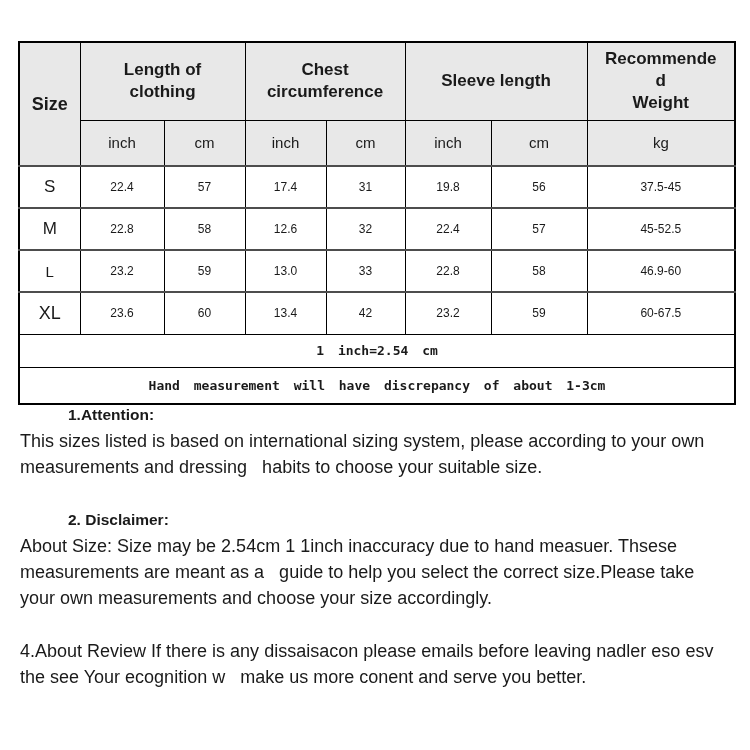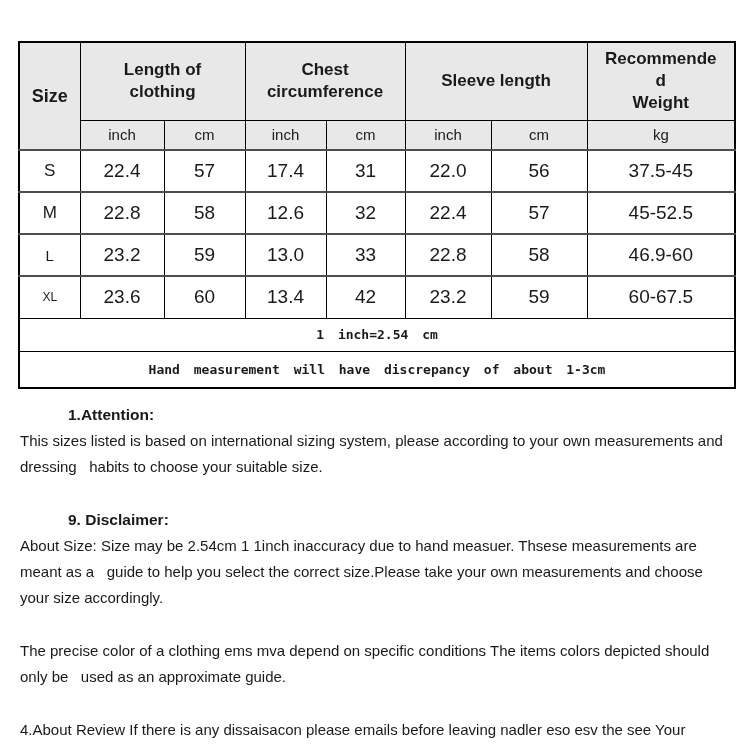--- a/index.html
+++ b/index.html
@@ -22,21 +22,21 @@
     table-layout: fixed;
     border: 2px solid #000;
   }
   table.size-chart td {
     border: 1px solid #000;
     text-align: center;
     vertical-align: middle;
     overflow: hidden;
   }
   tr.group-row { height: 78px; }
-  tr.unit-row { height: 30px; }
+  tr.unit-row { height: 46px; }
   tr.data-row { height: 42px; }
   tr.note-row-1 { height: 33px; }
   tr.note-row-2 { height: 37px; }
   td.group-cell, td.unit-cell, td.size-head-cell {
     background: #e8e8e8;
   }
   td.size-head-cell {
     font-weight: bold;
     font-size: 18px;
   }
@@ -44,21 +44,21 @@
     font-weight: bold;
     font-size: 17px;
     white-space: pre-line;
     line-height: 1.3;
   }
   td.unit-cell {
     font-size: 15px;
     font-weight: normal;
   }
   td.size-cell { font-size: 17px; }
-  td.val-cell { font-size: 19px; }
+  td.val-cell { font-size: 12px; }
   tr.data-row td { border-top-width: 2px; border-top-color: #4d4d4d; }
   td.note-cell {
     font-family: "DejaVu Sans Mono", monospace;
     font-weight: bold;
     font-size: 13px;
     word-spacing: 6px;
     border-top: 2px solid #4d4d4d;
   }
   .notes-area {
     position: absolute;
@@ -67,21 +67,21 @@
     width: 714px;
   }
   .notes-area section { margin-bottom: 27px; }
   .notes-area h3 {
     font-size: 15.5px;
     font-weight: bold;
     line-height: 26px;
     margin-left: 48px;
   }
   .notes-area p {
-    font-size: 15px;
+    font-size: 18px;
     line-height: 26px;
     white-space: pre-wrap;
   }
 </style>
 </head>
 <body>
 
 <div class="page">
 
   <table class="size-chart">
@@ -116,21 +116,21 @@
         <td class="unit-cell">cm</td>
         <td class="unit-cell">kg</td>
       </tr>
 
       <tr class="data-row">
         <td class="size-cell">S</td>
         <td class="val-cell">22.4</td>
         <td class="val-cell">57</td>
         <td class="val-cell">17.4</td>
         <td class="val-cell">31</td>
-        <td class="val-cell">22.0</td>
+        <td class="val-cell">19.8</td>
         <td class="val-cell">56</td>
         <td class="val-cell">37.5-45</td>
       </tr>
       <tr class="data-row">
         <td class="size-cell">M</td>
         <td class="val-cell">22.8</td>
         <td class="val-cell">58</td>
         <td class="val-cell">12.6</td>
         <td class="val-cell">32</td>
         <td class="val-cell">22.4</td>
@@ -141,21 +141,21 @@
         <td class="size-cell" style="font-size:15px">L</td>
         <td class="val-cell">23.2</td>
         <td class="val-cell">59</td>
         <td class="val-cell">13.0</td>
         <td class="val-cell">33</td>
         <td class="val-cell">22.8</td>
         <td class="val-cell">58</td>
         <td class="val-cell">46.9-60</td>
       </tr>
       <tr class="data-row">
-        <td class="size-cell" style="font-size:12px">XL</td>
+        <td class="size-cell" style="font-size:18px">XL</td>
         <td class="val-cell">23.6</td>
         <td class="val-cell">60</td>
         <td class="val-cell">13.4</td>
         <td class="val-cell">42</td>
         <td class="val-cell">23.2</td>
         <td class="val-cell">59</td>
         <td class="val-cell">60-67.5</td>
       </tr>
 
       <tr class="note-row-1">
@@ -166,24 +166,23 @@
       </tr>
     </tbody>
   </table>
 
   <div class="notes-area">
     <section>
       <h3>1.Attention:</h3>
       <p>This sizes listed is based on international sizing system, please according to your own measurements and dressing   habits to choose your suitable size.</p>
     </section>
     <section>
-      <h3>9. Disclaimer:</h3>
+      <h3>2. Disclaimer:</h3>
       <p>About Size: Size may be 2.54cm 1 1inch inaccuracy due to hand measuer. Thsese measurements are meant as a   guide to help you select the correct size.Please take your own measurements and choose your size accordingly.</p>
     </section>
     <section>
-      <p>The precise color of a clothing ems mva depend on specific conditions The items colors depicted should only be   used as an approximate guide.</p>
     </section>
     <section>
       <p>4.About Review If there is any dissaisacon please emails before leaving nadler eso esv the see Your ecognition w   make us more conent and serve you better.</p>
     </section>
   </div>
 
 </div>
 
 </body></html>

